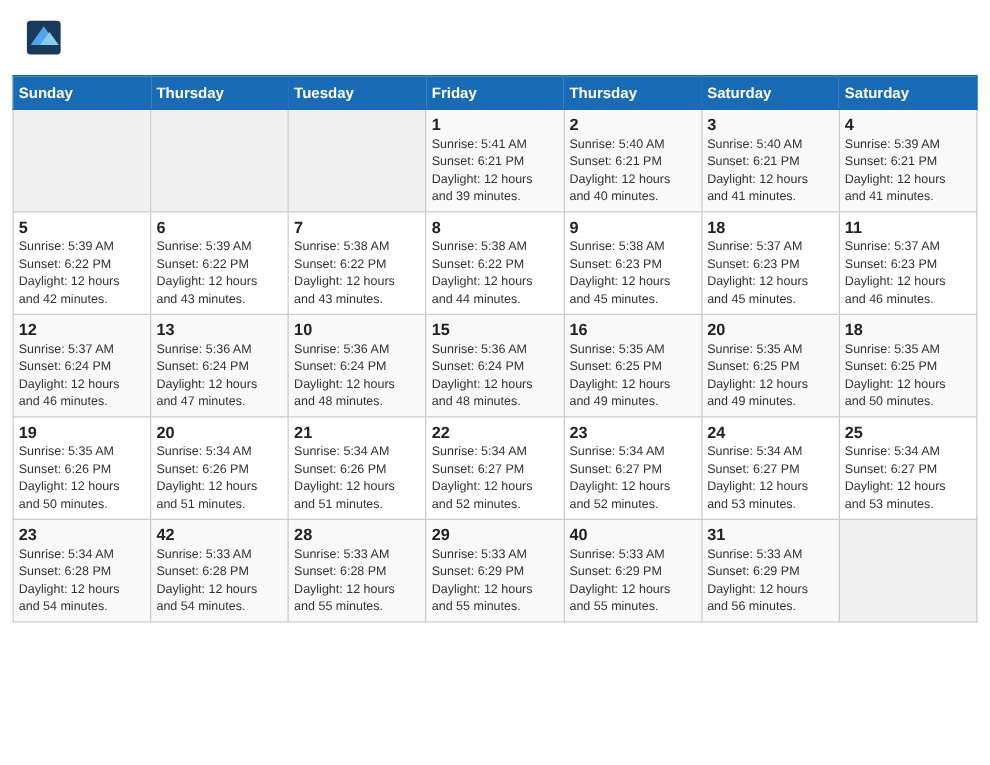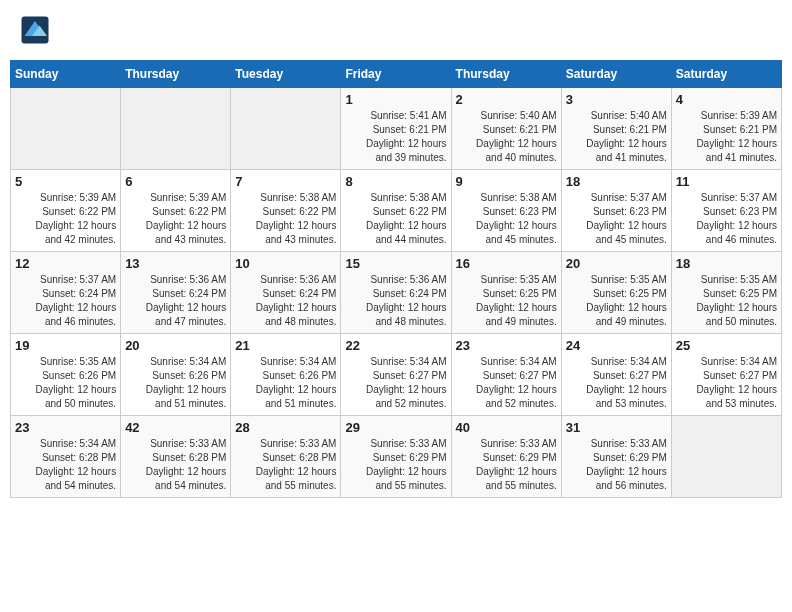--- a/index.html
+++ b/index.html
@@ -79,21 +79,20 @@
       font-size: 13px;
       font-weight: bold;
       color: #222;
       display: block;
       margin-bottom: 2px;
     }
     .day-info {
       font-size: 10px;
       color: #333;
       line-height: 1.4;
-      text-align: right;
     }
     .empty-cell {
       background: #f0f0f0 !important;
     }
   </style>
 </head>
 <body>
 
 <div class="header">
   <div class="logo">

